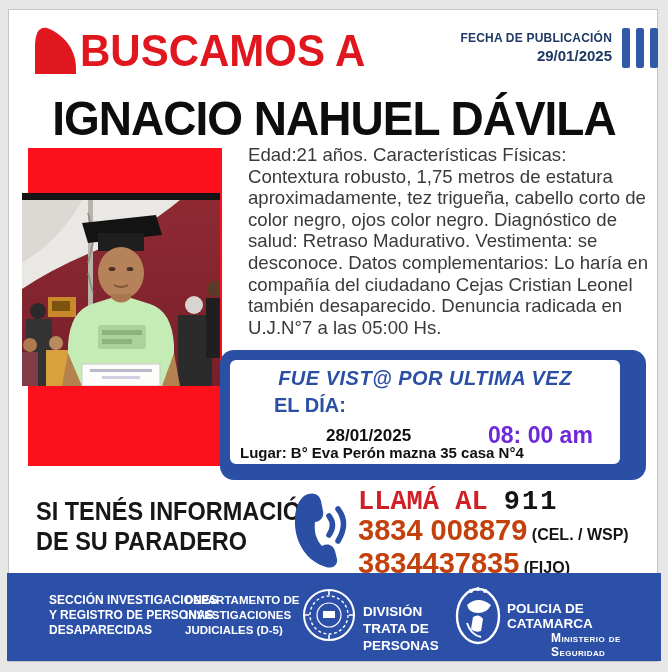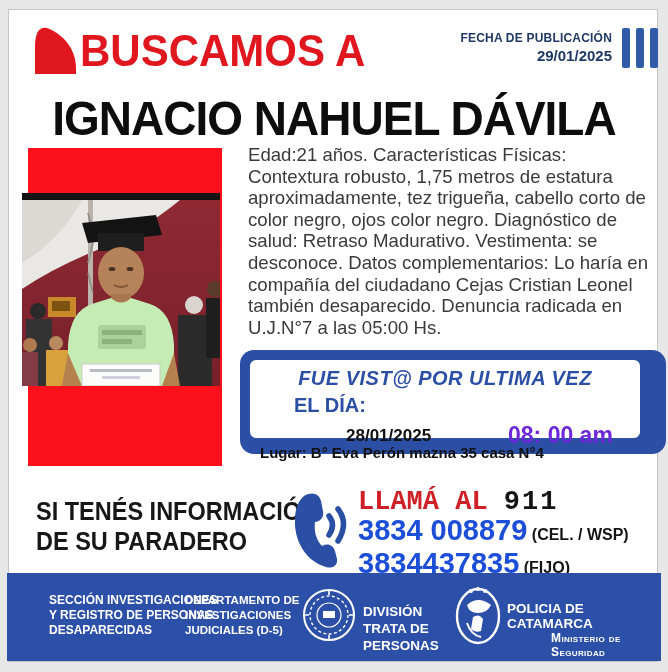--- a/index.html
+++ b/index.html
@@ -21,38 +21,38 @@
   .name{left:0;top:90px;width:668px;text-align:center;font-size:46px;font-weight:800;color:#0d0d0d;letter-spacing:-1px;transform:scaleY(1.04);transform-origin:top center;white-space:nowrap;}
 
   
   .redpanel{left:28px;top:148px;width:194px;height:318px;background:#fb101c;}
   .photo{left:22px;top:193px;width:198px;height:193px;}
 
   
   .desc{left:248px;top:144px;width:406px;font-size:18.6px;line-height:21.6px;color:#3a3a3a;}
 
   
-  .lastseen{left:240px;top:350px;width:426px;height:104px;}
+  .lastseen{left:220px;top:350px;width:426px;height:130px;}
   .ls-shadow{left:0;top:0;right:0;bottom:0;background:#2b4fa5;border-radius:14px;}
   .ls-box{left:6px;top:6px;right:22px;bottom:12px;background:#ffffff;border:4px solid #2b4fa5;border-radius:10px;}
   .ls-title{left:0;right:0;top:7px;text-align:center;color:#2b4fa5;font-size:20px;font-weight:800;font-style:italic;letter-spacing:.5px;}
   .ls-day-label{left:44px;top:34px;color:#2b4fa5;font-size:20px;font-weight:800;}
   .ls-hour-label{left:255px;top:34px;color:#2b4fa5;font-size:20px;font-weight:800;}
   .ls-day-value{left:96px;top:66px;color:#111;font-size:17px;font-weight:800;}
   .ls-hour-value{left:258px;top:62px;color:#6d28d9;font-size:23px;font-weight:800;}
   .ls-place{left:10px;top:84px;color:#111;font-size:15px;font-weight:800;white-space:nowrap;}
 
   
   .info{left:36px;top:496px;font-size:25px;font-weight:800;color:#171717;line-height:30px;transform:scaleX(.94);transform-origin:top left;white-space:nowrap;}
   .phoneicon{left:288px;top:490px;width:62px;height:78px;}
   .numbers{left:358px;top:488px;line-height:28px;white-space:nowrap;}
   .numbers .row1{font-size:27px;font-weight:800;font-family:Liberation Mono, monospace;}
   .numbers .red{color:#cf2027;}
   .numbers .blk{color:#141414;letter-spacing:2px;}
-  .numbers .big{font-size:29px;font-weight:800;color:#1d4ed8;text-align:center;}
+  .numbers .big{font-size:29px;font-weight:800;color:#c2410c;text-align:center;}
   .numbers .sm{font-size:16px;font-weight:700;color:#141414;letter-spacing:0;}
 
   
   .footer{left:7px;top:573px;width:654px;height:88px;background:#2c50a8;color:#ffffff;}
   .f-block{position:absolute;font-weight:700;}
   .f1{left:42px;top:20px;font-size:12px;line-height:15px;}
   .f2{left:178px;top:20px;font-size:11.5px;line-height:15px;}
   .f3{left:356px;top:30px;font-size:13.5px;line-height:17px;}
   .f4{left:500px;top:28px;}
   .f4 .l1{font-size:13.5px;font-weight:800;}

